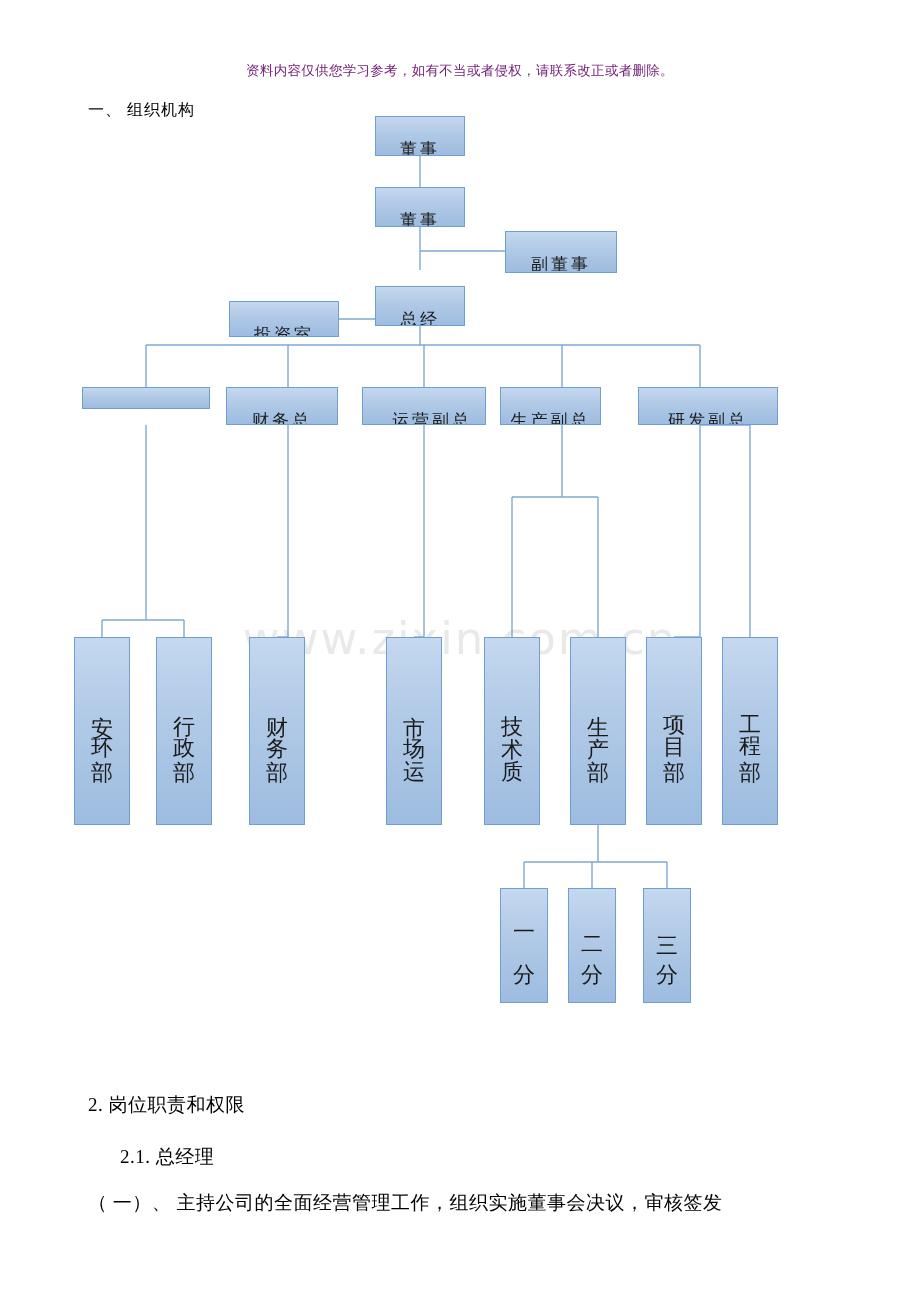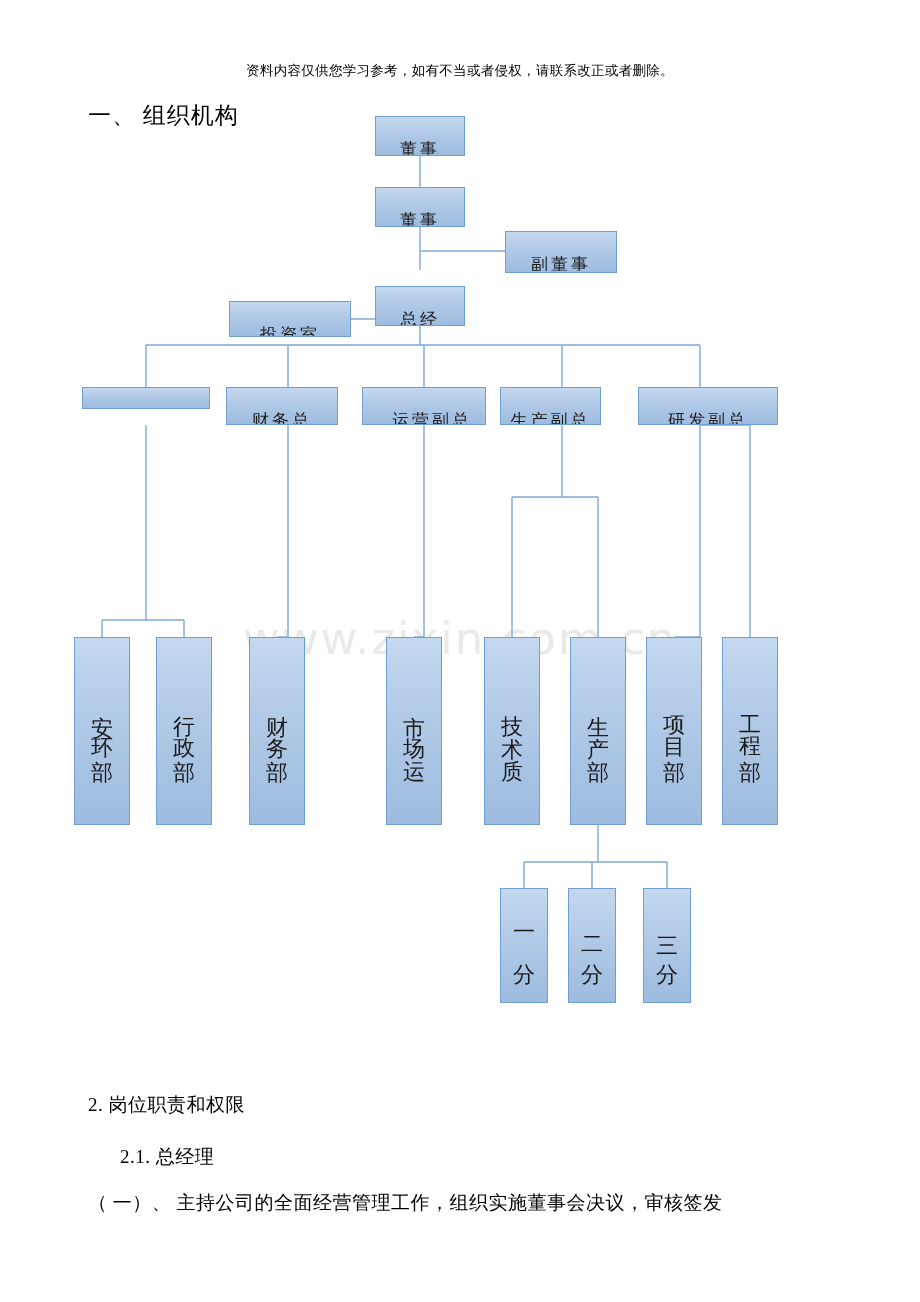--- a/index.html
+++ b/index.html
@@ -10,28 +10,28 @@
     color:#000;
     position:relative;
     overflow:hidden;
   }
 
   
   .disclaimer{
     position:absolute; left:0; top:62px; width:920px;
     text-align:center;
     font-size:13.5px;
-    color:#000000;
+    color:#701a75;
     letter-spacing:.3px;
     font-family:"DejaVu Sans","Liberation Sans",sans-serif;
   }
 
   .section-title{
     position:absolute; left:88px; top:100px;
-    font-size:23px;
+    font-size:16px;
     letter-spacing:1px;
   }
 
   
   #chart{
     position:absolute; left:0; top:0; width:920px; height:1302px;
     pointer-events:none;
   }
   .node{
     position:absolute;
@@ -156,21 +156,21 @@
     </div>
     <div class="node h" style="left: 375px; top: 187px; width: 90px; height: 40px;">
       <span class="lbl">董事</span>
     </div>
     <div class="node h" style="left: 505px; top: 231px; width: 112px; height: 42px;">
       <span class="lbl">副董事</span>
     </div>
     <div class="node h" style="left: 375px; top: 286px; width: 90px; height: 40px;">
       <span class="lbl">总经</span>
     </div>
-    <div class="node h" style="left: 229px; top: 301px; width: 122px; height: 36px;">
+    <div class="node h" style="left: 229px; top: 301px; width: 110px; height: 36px;">
       <span class="lbl">投资室</span>
     </div>
     <div class="node h" style="left: 82px; top: 387px; width: 128px; height: 22px; text-align: right;">
       <span class="lbl">行政副总</span>
     </div>
     <div class="node h" style="left: 226px; top: 387px; width: 112px; height: 38px;">
       <span class="lbl">财务总</span>
     </div>
     <div class="node h" style="left: 362px; top: 387px; width: 124px; height: 38px; padding-left: 16px;">
       <span class="lbl">运营副总</span>

